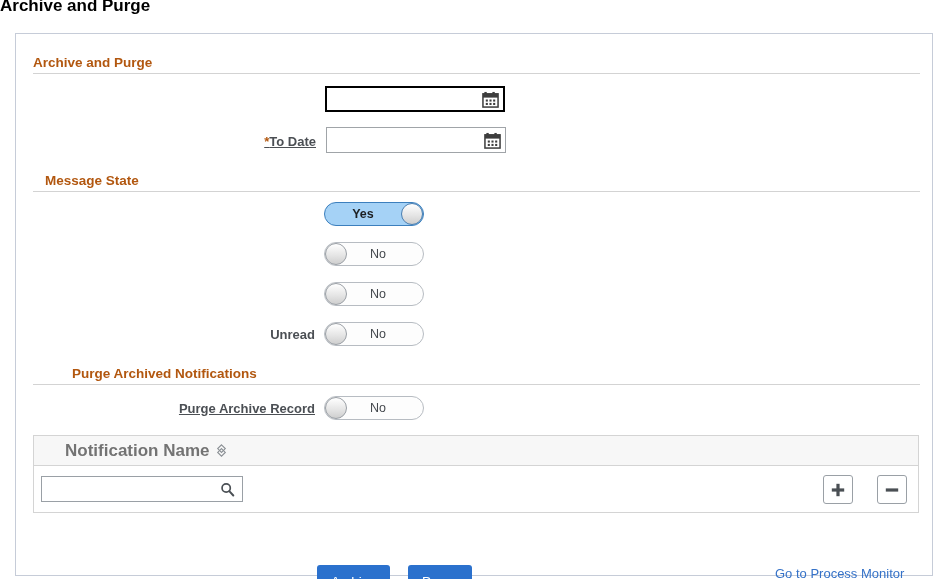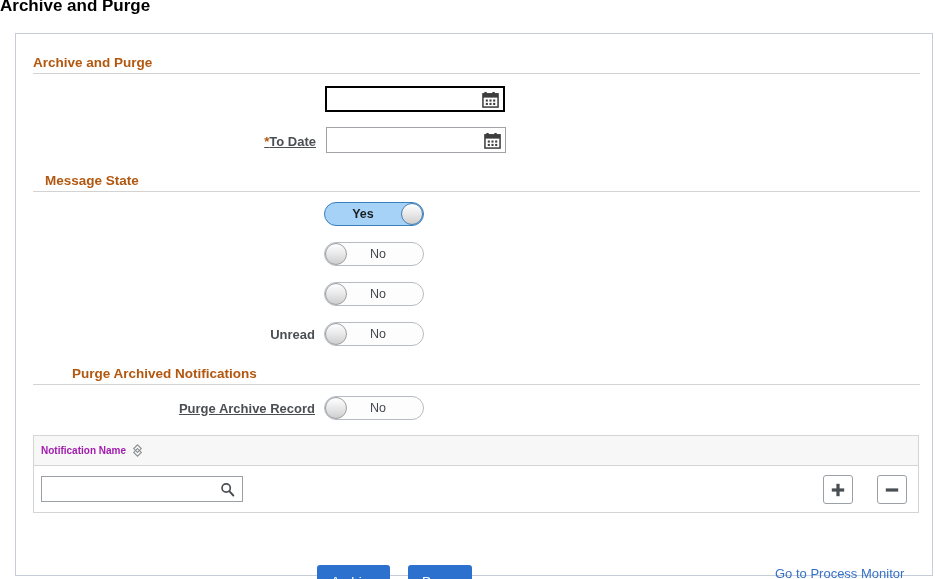--- a/index.html
+++ b/index.html
@@ -154,24 +154,25 @@
   }
   #grid-head {
     height: 29px;
     background: #f7f7f7;
     border-bottom: 1px solid #d4d4d4;
     display: flex;
     align-items: center;
     padding-left: 7px;
   }
   #grid-head .col-title {
-    font-size: 10px;
-    font-weight: bold;
-    color: #a21caf;
-    white-space: nowrap;
+    font-size: 17px;
+    font-weight: bold;
+    color: #737373;
+    white-space: nowrap;
+    margin-left: 24px;
   }
   .sort-icon {
     width: 11px;
     height: 13px;
     margin-left: 6px;
     display: inline-block;
     vertical-align: -2px;
   }
   #grid-body {
     height: 46px;

